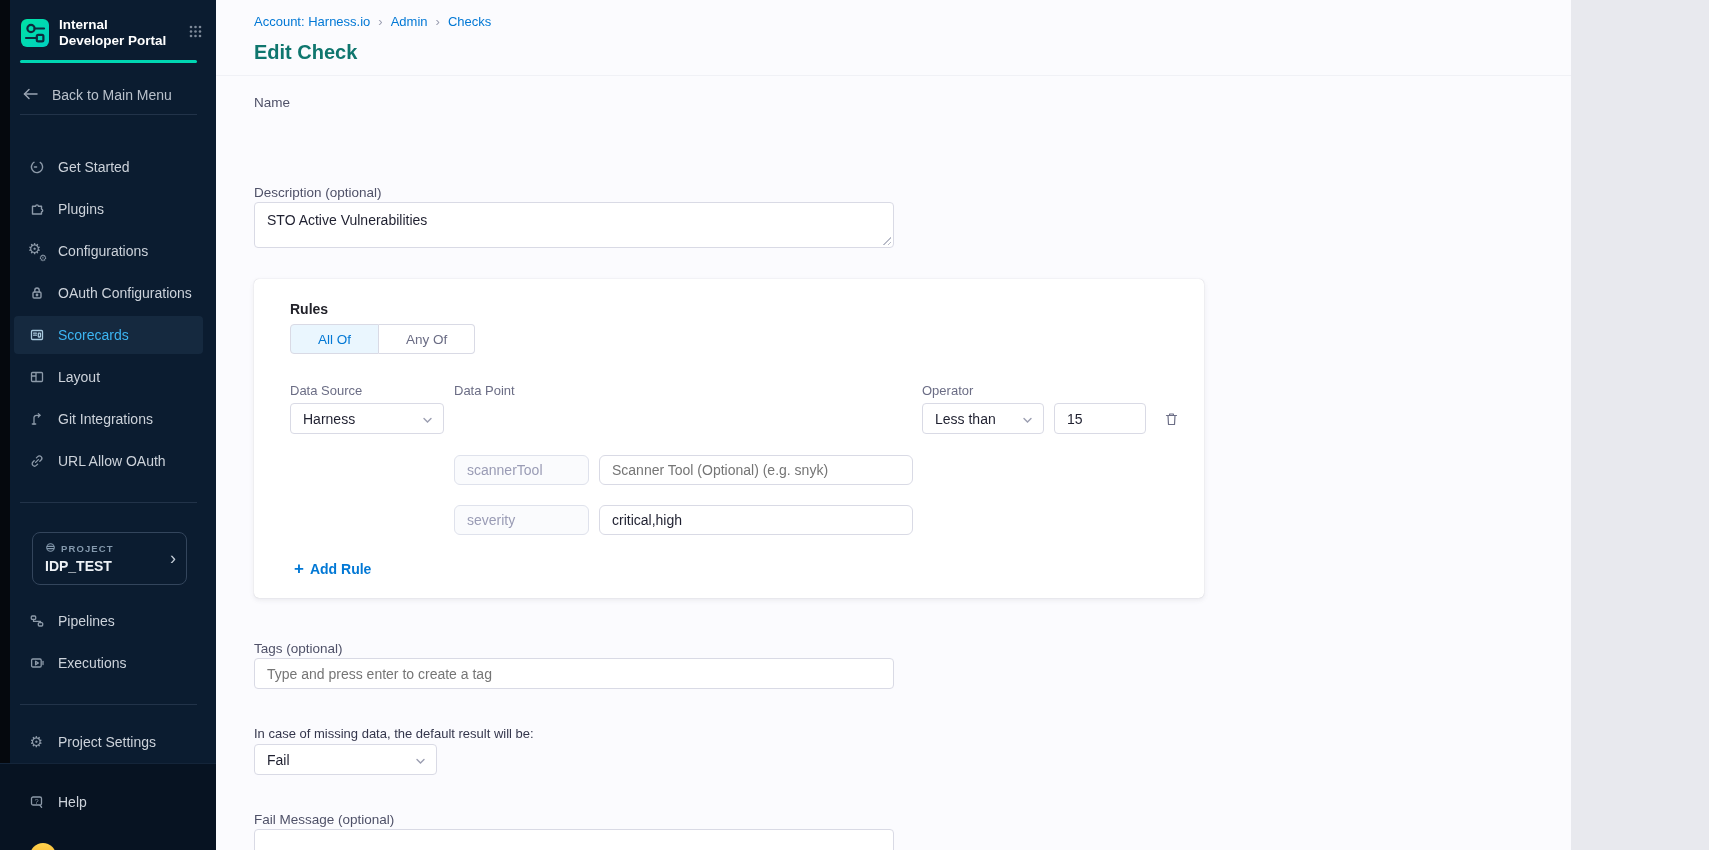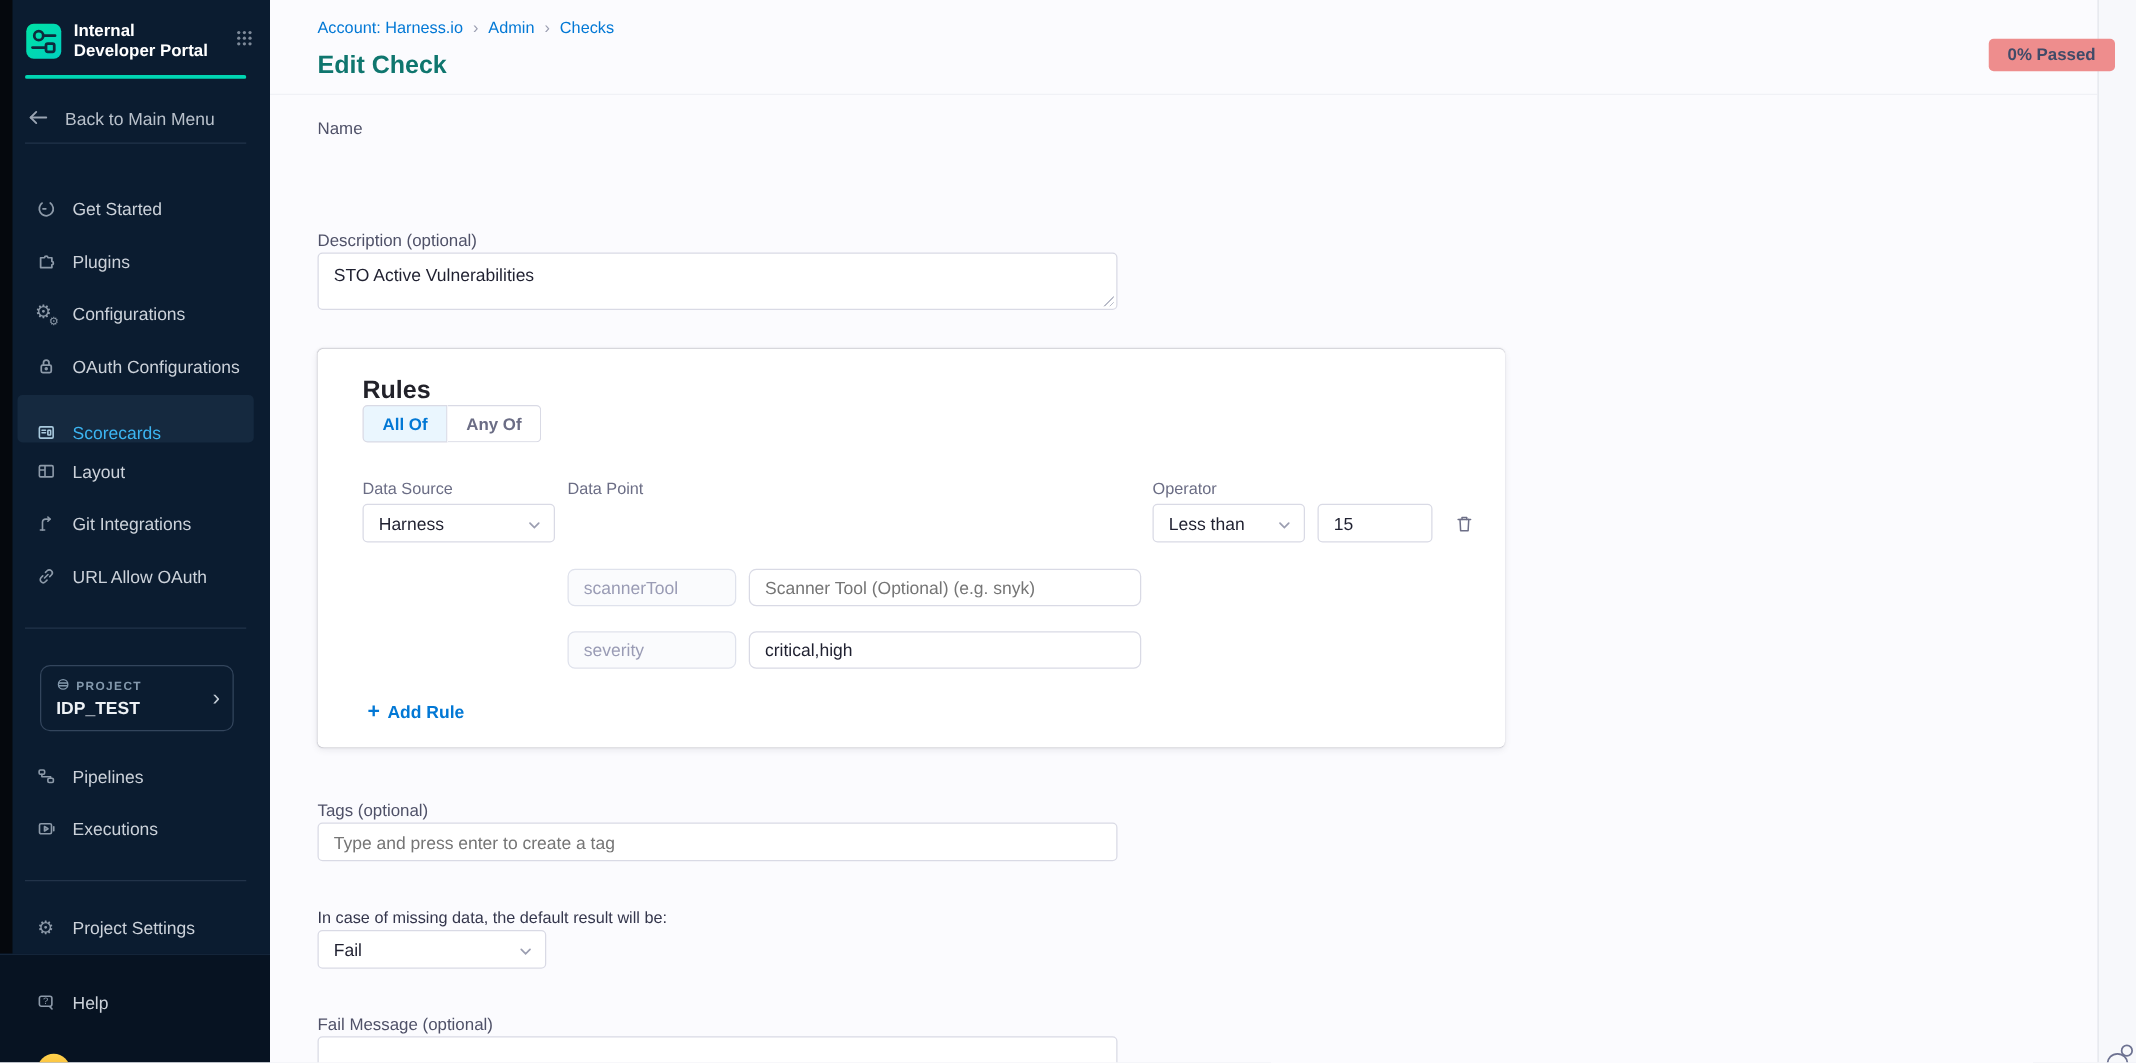--- a/index.html
+++ b/index.html
@@ -1,17 +1,17 @@
 <!DOCTYPE html>
 <html><head>
 <meta charset="utf-8">
 <style>
   * { margin:0; padding:0; box-sizing:border-box; }
   body { background:#e8e9ee; font-family:"Liberation Sans", sans-serif; }
-  .screen { position:relative; width:1709px; height:850px; background:#fbfbfe; overflow:hidden; }
+  .screen { position:relative; width:1571px; height:850px; background:#fbfbfe; overflow:hidden; }
 
   
   .sidebar { position:absolute; left:0; top:0; width:216px; height:850px; background:#0b1c30; }
   .rail { position:absolute; left:0; top:0; width:10px; height:763px; background:#05080d; }
   .logo-row { position:absolute; left:20px; top:14px; width:182px; height:38px; display:flex; align-items:center; }
   .logo-box { width:30px; height:30px; flex:0 0 30px; }
   .logo-title { margin-left:9px; width:112px; color:#ffffff; font-size:13.5px; font-weight:bold; line-height:16px; }
   .grid-icon { margin-left:auto; cursor:pointer; }
   .teal-line { position:absolute; left:20px; top:60px; width:177px; height:3px; background:#00d6b2; border-radius:2px; }
   .back-row { position:absolute; left:22px; top:80px; height:30px; display:flex; align-items:center; gap:13px; color:#b9c1cb; font-size:14px; cursor:pointer; }
@@ -42,23 +42,23 @@
   .inp { border:1px solid #d9dae5; border-radius:4px; background:#fff; height:31px; font-size:14px; color:#1f2030; padding:0 12px; outline:none; font-family:"Liberation Sans", sans-serif; }
   .ta-wrap { position:absolute; }
   .ta { width:100%; height:100%; border:1px solid #d9dae5; border-radius:4px; background:#fff; font-size:14px; color:#1f2030; padding:9px 12px; outline:none; resize:none; font-family:"Liberation Sans", sans-serif; }
   .ta-wrap::after { content:""; position:absolute; right:3px; bottom:3px; width:9px; height:9px; pointer-events:none;
     background:linear-gradient(135deg, transparent 0 55%, #b9bcc9 55% 62%, transparent 62% 78%, #b9bcc9 78% 85%, transparent 85%); }
   .id-row { position:absolute; left:254px; top:96px; width:640px; text-align:right; font-size:13px; color:#6d6f87; display:flex; justify-content:flex-end; align-items:center; gap:5px; }
   .id-value { color:#0278d5; cursor:pointer; }
 
   .rules-card { position:absolute; left:254px; top:279px; width:950px; height:319px; background:#ffffff; border-radius:5px;
     box-shadow:0 0 1px rgba(40,41,61,.25), 0 2px 5px rgba(96,97,112,.12); }
-  .rules-title { position:absolute; left:36px; top:22px; font-size:20px; color:#22222a; font-weight:bold; }
+  .rules-title { position:absolute; left:36px; top:22px; font-size:14px; color:#22222a; font-weight:bold; }
   .tabs { position:absolute; left:36px; top:45px; display:flex; }
-  .tab { height:30px; padding:0 15px; display:flex; align-items:center; font-size:13.5px; border:1px solid #d9dae5; background:#fff; color:#6b6d85; cursor:pointer;font-weight:bold; }
+  .tab { height:30px; padding:0 27px; display:flex; align-items:center; font-size:13.5px; border:1px solid #d9dae5; background:#fff; color:#6b6d85; cursor:pointer; }
   .tab:first-child { border-radius:4px 0 0 4px; }
   .tab + .tab { border-left:none; border-radius:0 4px 4px 0; }
   .tab.active { background:#eaf6fe; color:#0278d5; }
   .col-label { position:absolute; top:104px; font-size:13px; color:#6b6d85; }
   .selectbox { position:absolute; height:31px; border:1px solid #d9dae5; border-radius:4px; background:#fff; display:flex; align-items:center; justify-content:space-between; padding:0 10px 0 12px; font-size:14px; color:#1f2030; cursor:pointer; }
   .key-field { position:absolute; height:30px; background:#fafbfd; border:1px solid #dfe2ec; border-radius:6px; display:flex; align-items:center; padding:0 12px; font-size:14px; color:#9a9cb5; }
   .trash-btn { position:absolute; left:903px; top:126px; width:28px; height:28px; display:flex; align-items:center; justify-content:center; background:none; border:none; cursor:pointer; color:#6d6f87; }
   .add-rule { position:absolute; left:40px; top:282px; display:flex; align-items:center; gap:6px; color:#0278d5; font-size:14px; font-weight:bold; cursor:pointer; background:none; border:none; font-family:"Liberation Sans", sans-serif; }
   .add-plus { font-size:17px; font-weight:bold; line-height:16px; }
   .corner-icon { position:absolute; left:1682px; top:833px; color:#6d7291; }
@@ -148,21 +148,21 @@
       <span class="mi-icon">
         <svg width="16" height="16" viewBox="0 0 16 16" fill="none" stroke="currentColor" stroke-width="1.4" stroke-linecap="round">
           <rect x="4" y="7" width="8" height="6" rx="1.2"></rect>
             <path d="M5.8 7V5.2a2.2 2.2 0 0 1 4.4 0V7"></path>
             <circle cx="8" cy="10" r="0.7"></circle>
         </svg>
       </span>
       <span>OAuth Configurations</span>
     </div>
 
-    <div class="menu-item active" style="top:316px;align-items:flex-end;">
+    <div class="menu-item active" style="top:316px;">
       <span class="mi-icon">
         <svg width="16" height="16" viewBox="0 0 16 16" fill="none" stroke="currentColor" stroke-width="1.3" stroke-linecap="round">
           <rect x="2.5" y="3.5" width="11" height="9" rx="1"></rect>
             <path d="M4.6 6.2h2.8M4.6 8.2h2.8"></path>
             <rect x="9.3" y="6.2" width="2.2" height="3.8" rx="0.4"></rect>
         </svg>
       </span>
       <span>Scorecards</span>
     </div>
 

